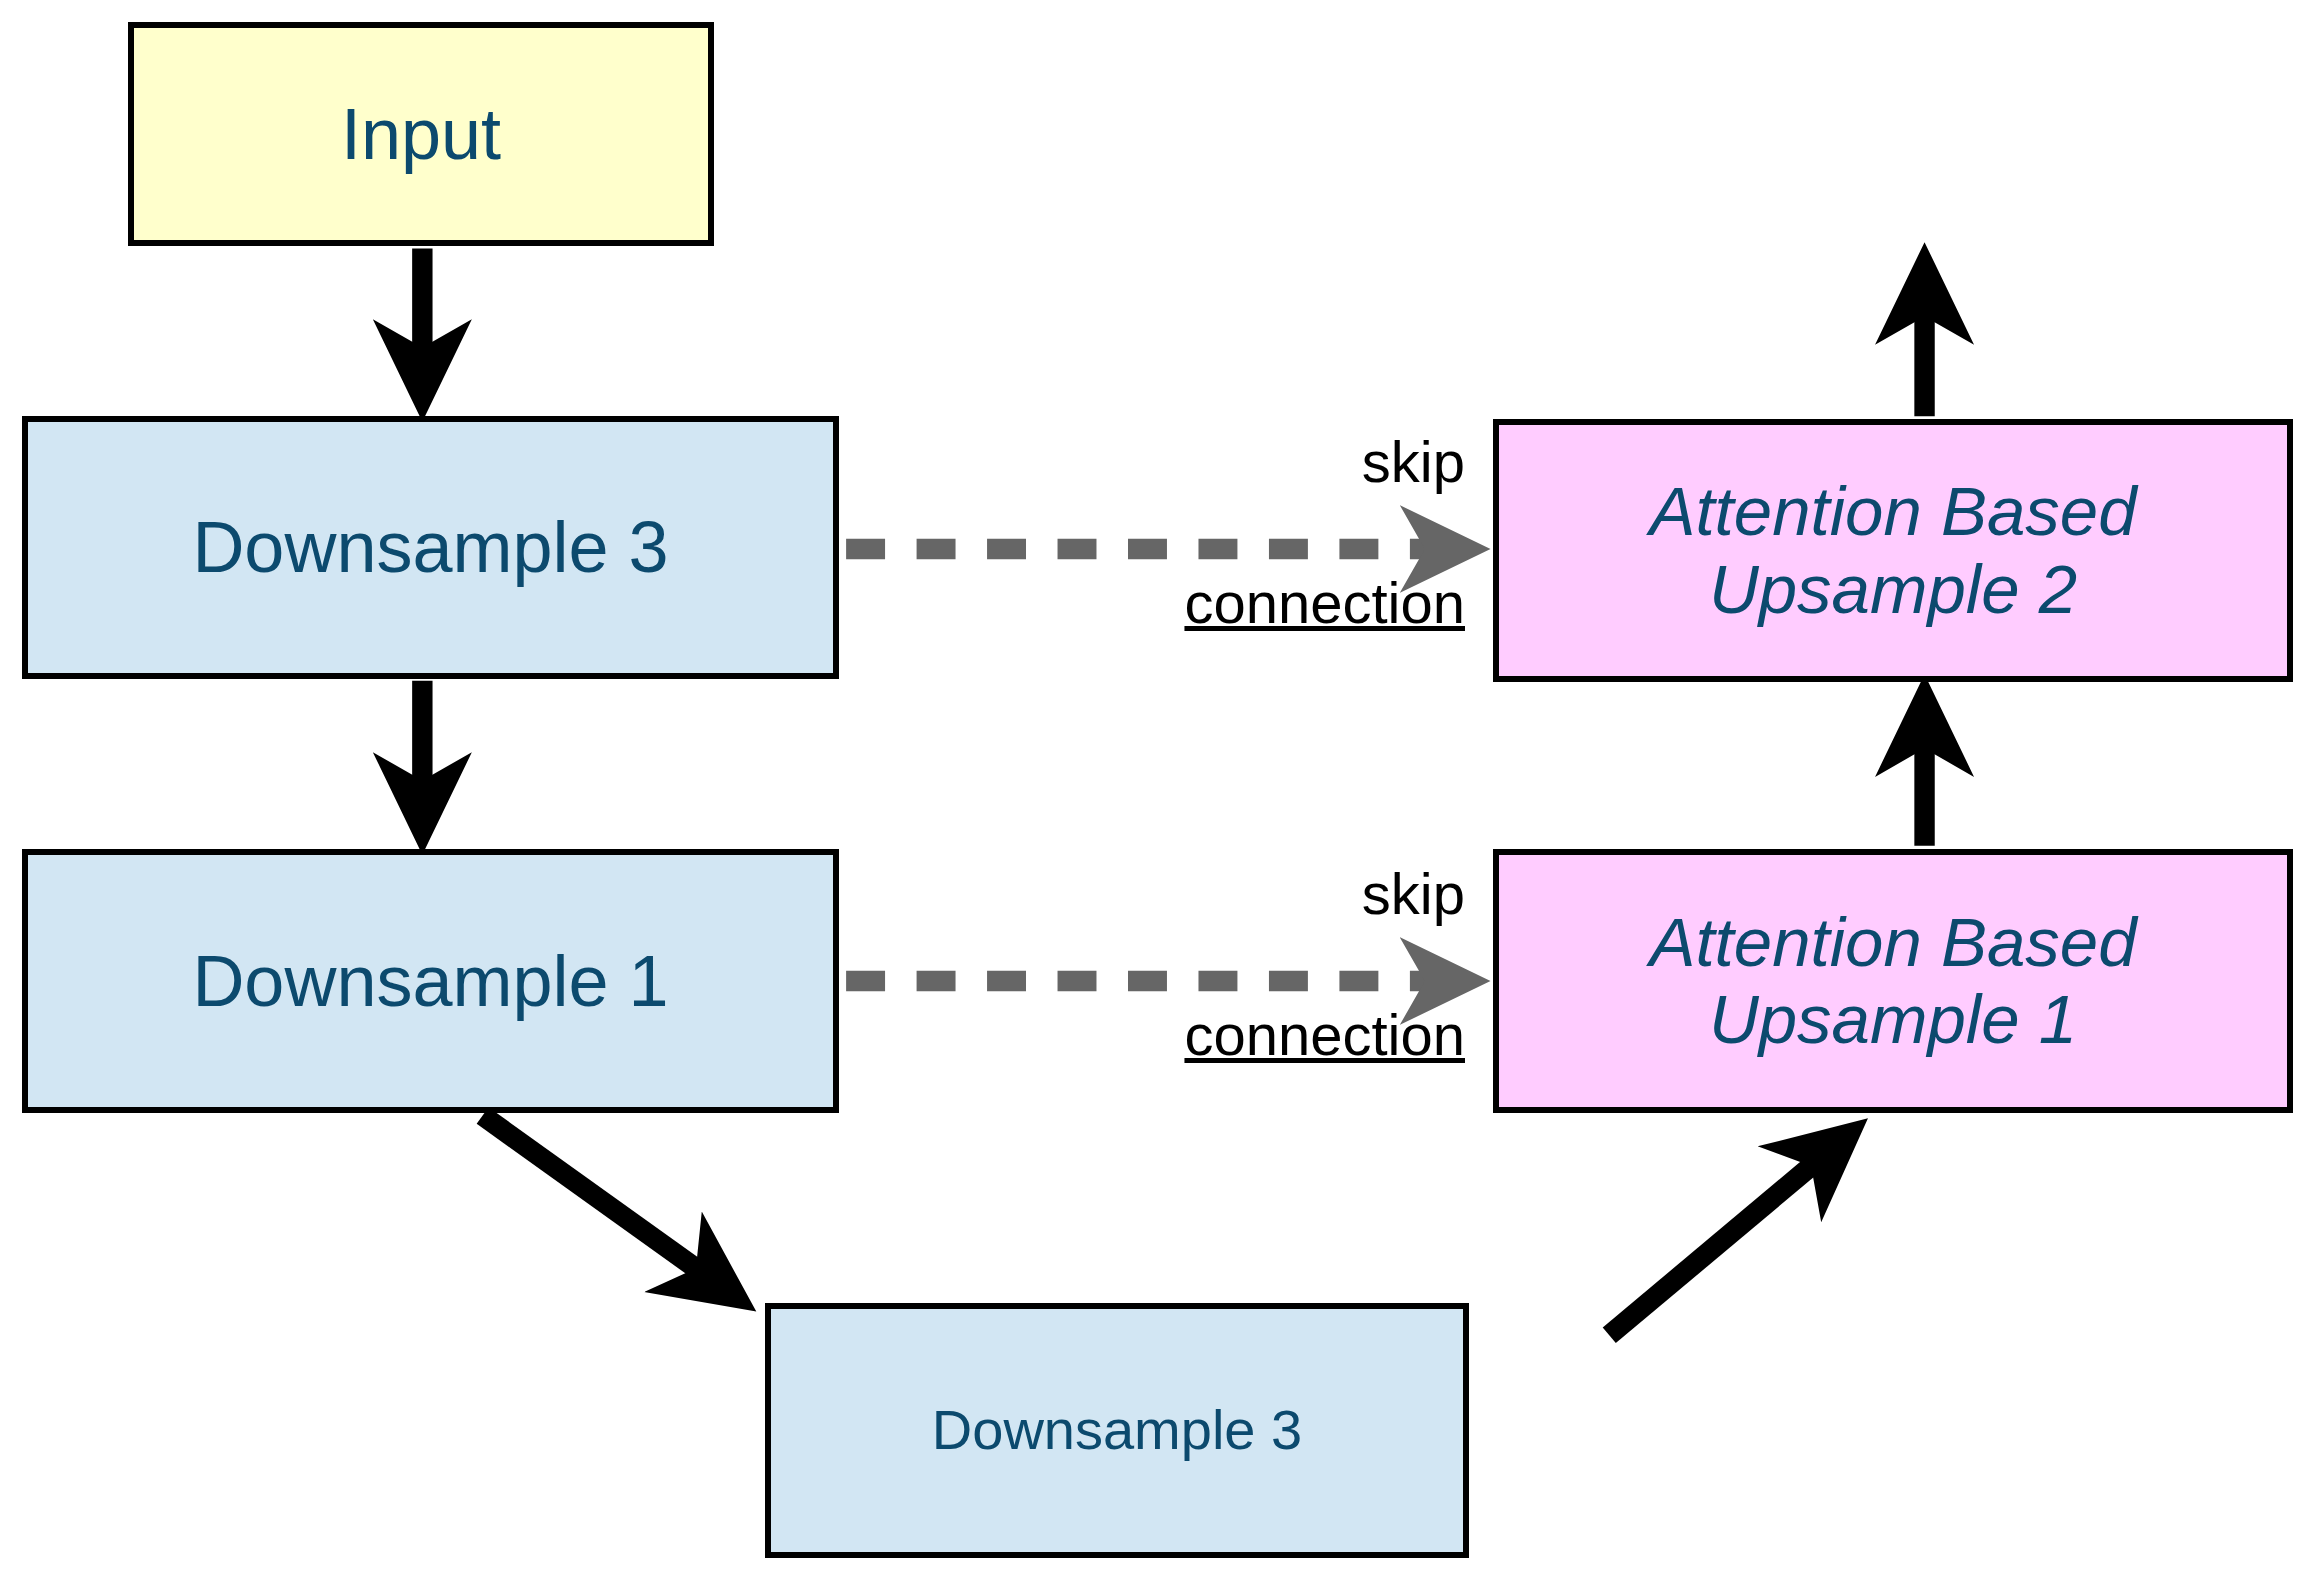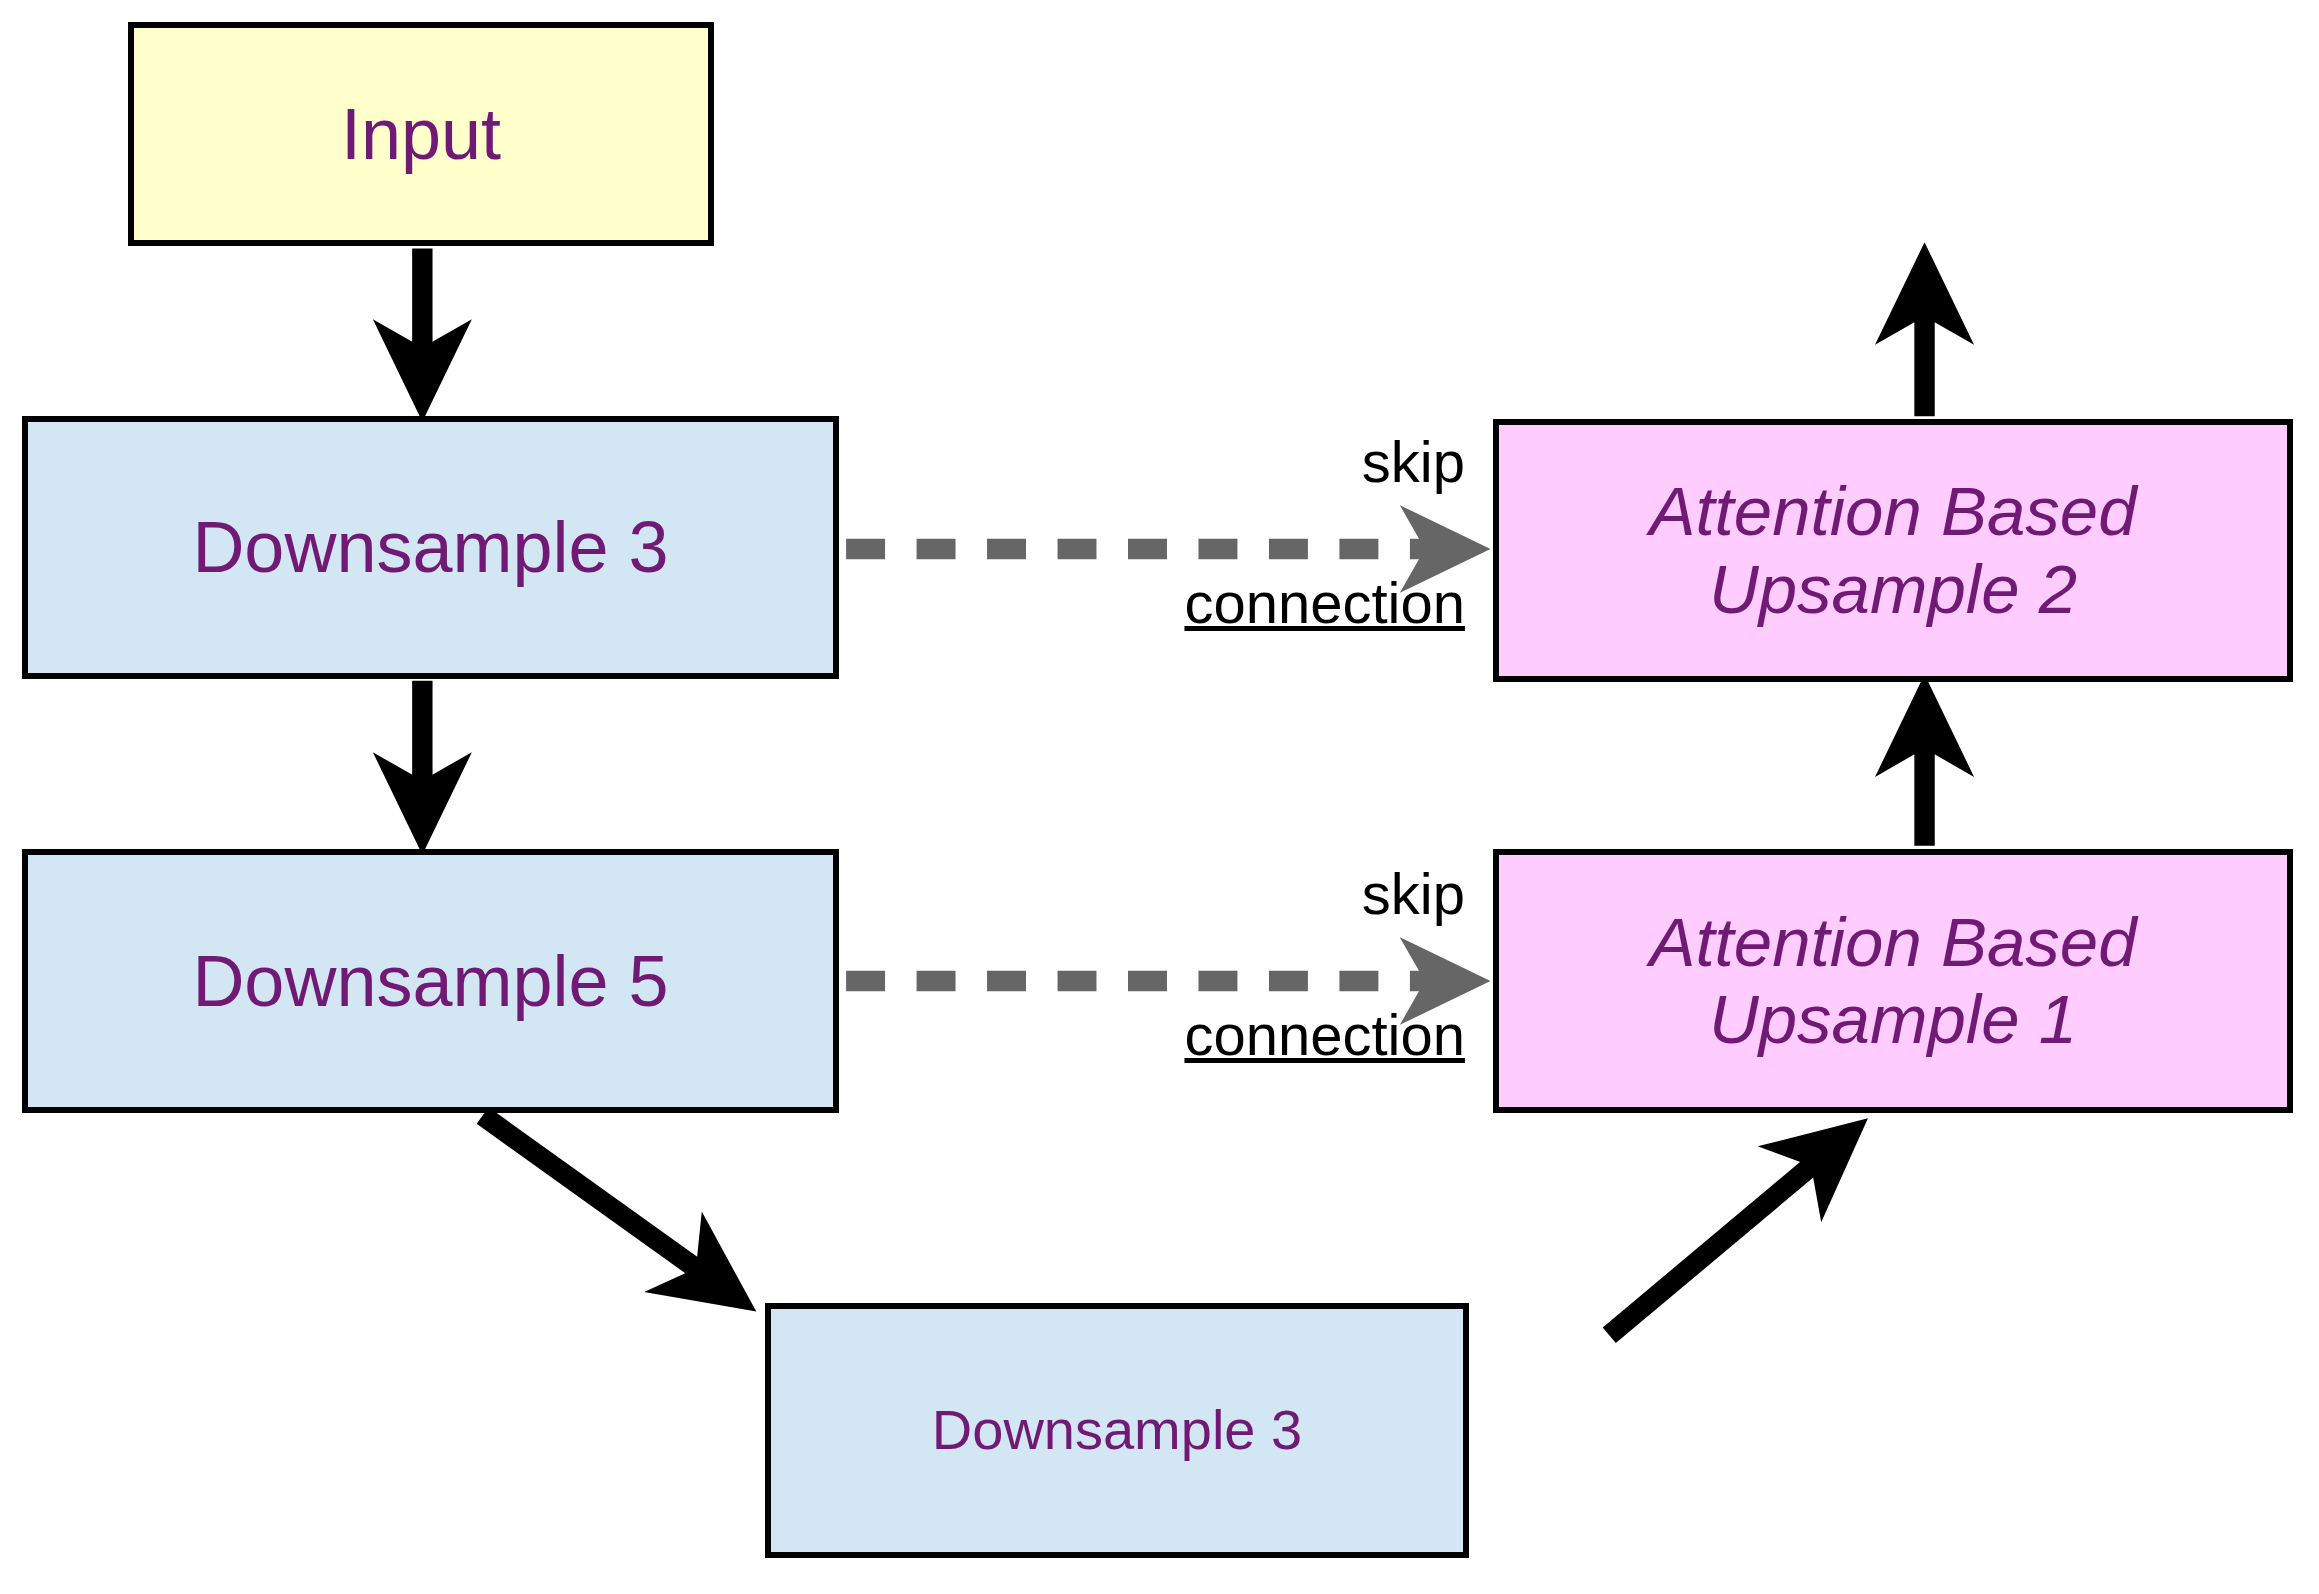--- a/index.html
+++ b/index.html
@@ -1,20 +1,20 @@
 <!DOCTYPE html>
 <html style="font-size:15px"><head>
 <meta charset="utf-8">
 <style>
   html,body{margin:0;padding:0;background:#ffffff;}
   #stage{position:relative;width:2320px;height:1594px;background:#ffffff;overflow:hidden;
          font-family:"Liberation Sans","DejaVu Sans",sans-serif;}
   .node{position:absolute;box-sizing:border-box;border:6.5px solid #000000;
         display:flex;align-items:center;justify-content:center;text-align:center;
-        color:#701a75;line-height:1.12;}
+        color:#0c4a6e;line-height:1.12;}
   .node .lbl{display:block;width:100%;padding:0 7.4px;}
   .yellow{background:#ffffcc;}
   .blue{background:#d2e6f3;}
   .pink{background:#ffccff;font-style:italic;}
   .edge-svg{position:absolute;left:0;top:0;width:2320px;height:1594px;pointer-events:none;}
   .skiplabel{position:absolute;text-align:right;color:#000000;line-height:1.05;}
   .skiplabel .l1{display:block;}
   .skiplabel .l2{display:block;text-decoration:underline;}
 </style>
 </head>
@@ -51,21 +51,21 @@
 
   <div class="node yellow" style="left:128px;top:22px;width:586px;height:224px;font-size:72px;">
     <span class="lbl">Input</span>
   </div>
 
   <div class="node blue" style="left:22px;top:416px;width:817px;height:263px;font-size:72px;">
     <span class="lbl">Downsample 3</span>
   </div>
 
   <div class="node blue" style="left:22px;top:849px;width:817px;height:264px;font-size:72px;">
-    <span class="lbl">Downsample 5</span>
+    <span class="lbl">Downsample 1</span>
   </div>
 
   <div class="node blue" style="left:765px;top:1303px;width:704px;height:255px;font-size:56px;">
     <span class="lbl">Downsample 3</span>
   </div>
 
 
   <div class="node pink" style="left:1493px;top:419px;width:800px;height:263px;font-size:69px;">
     <span class="lbl" style="white-space:pre-line;">Attention Based
 Upsample 2</span>

